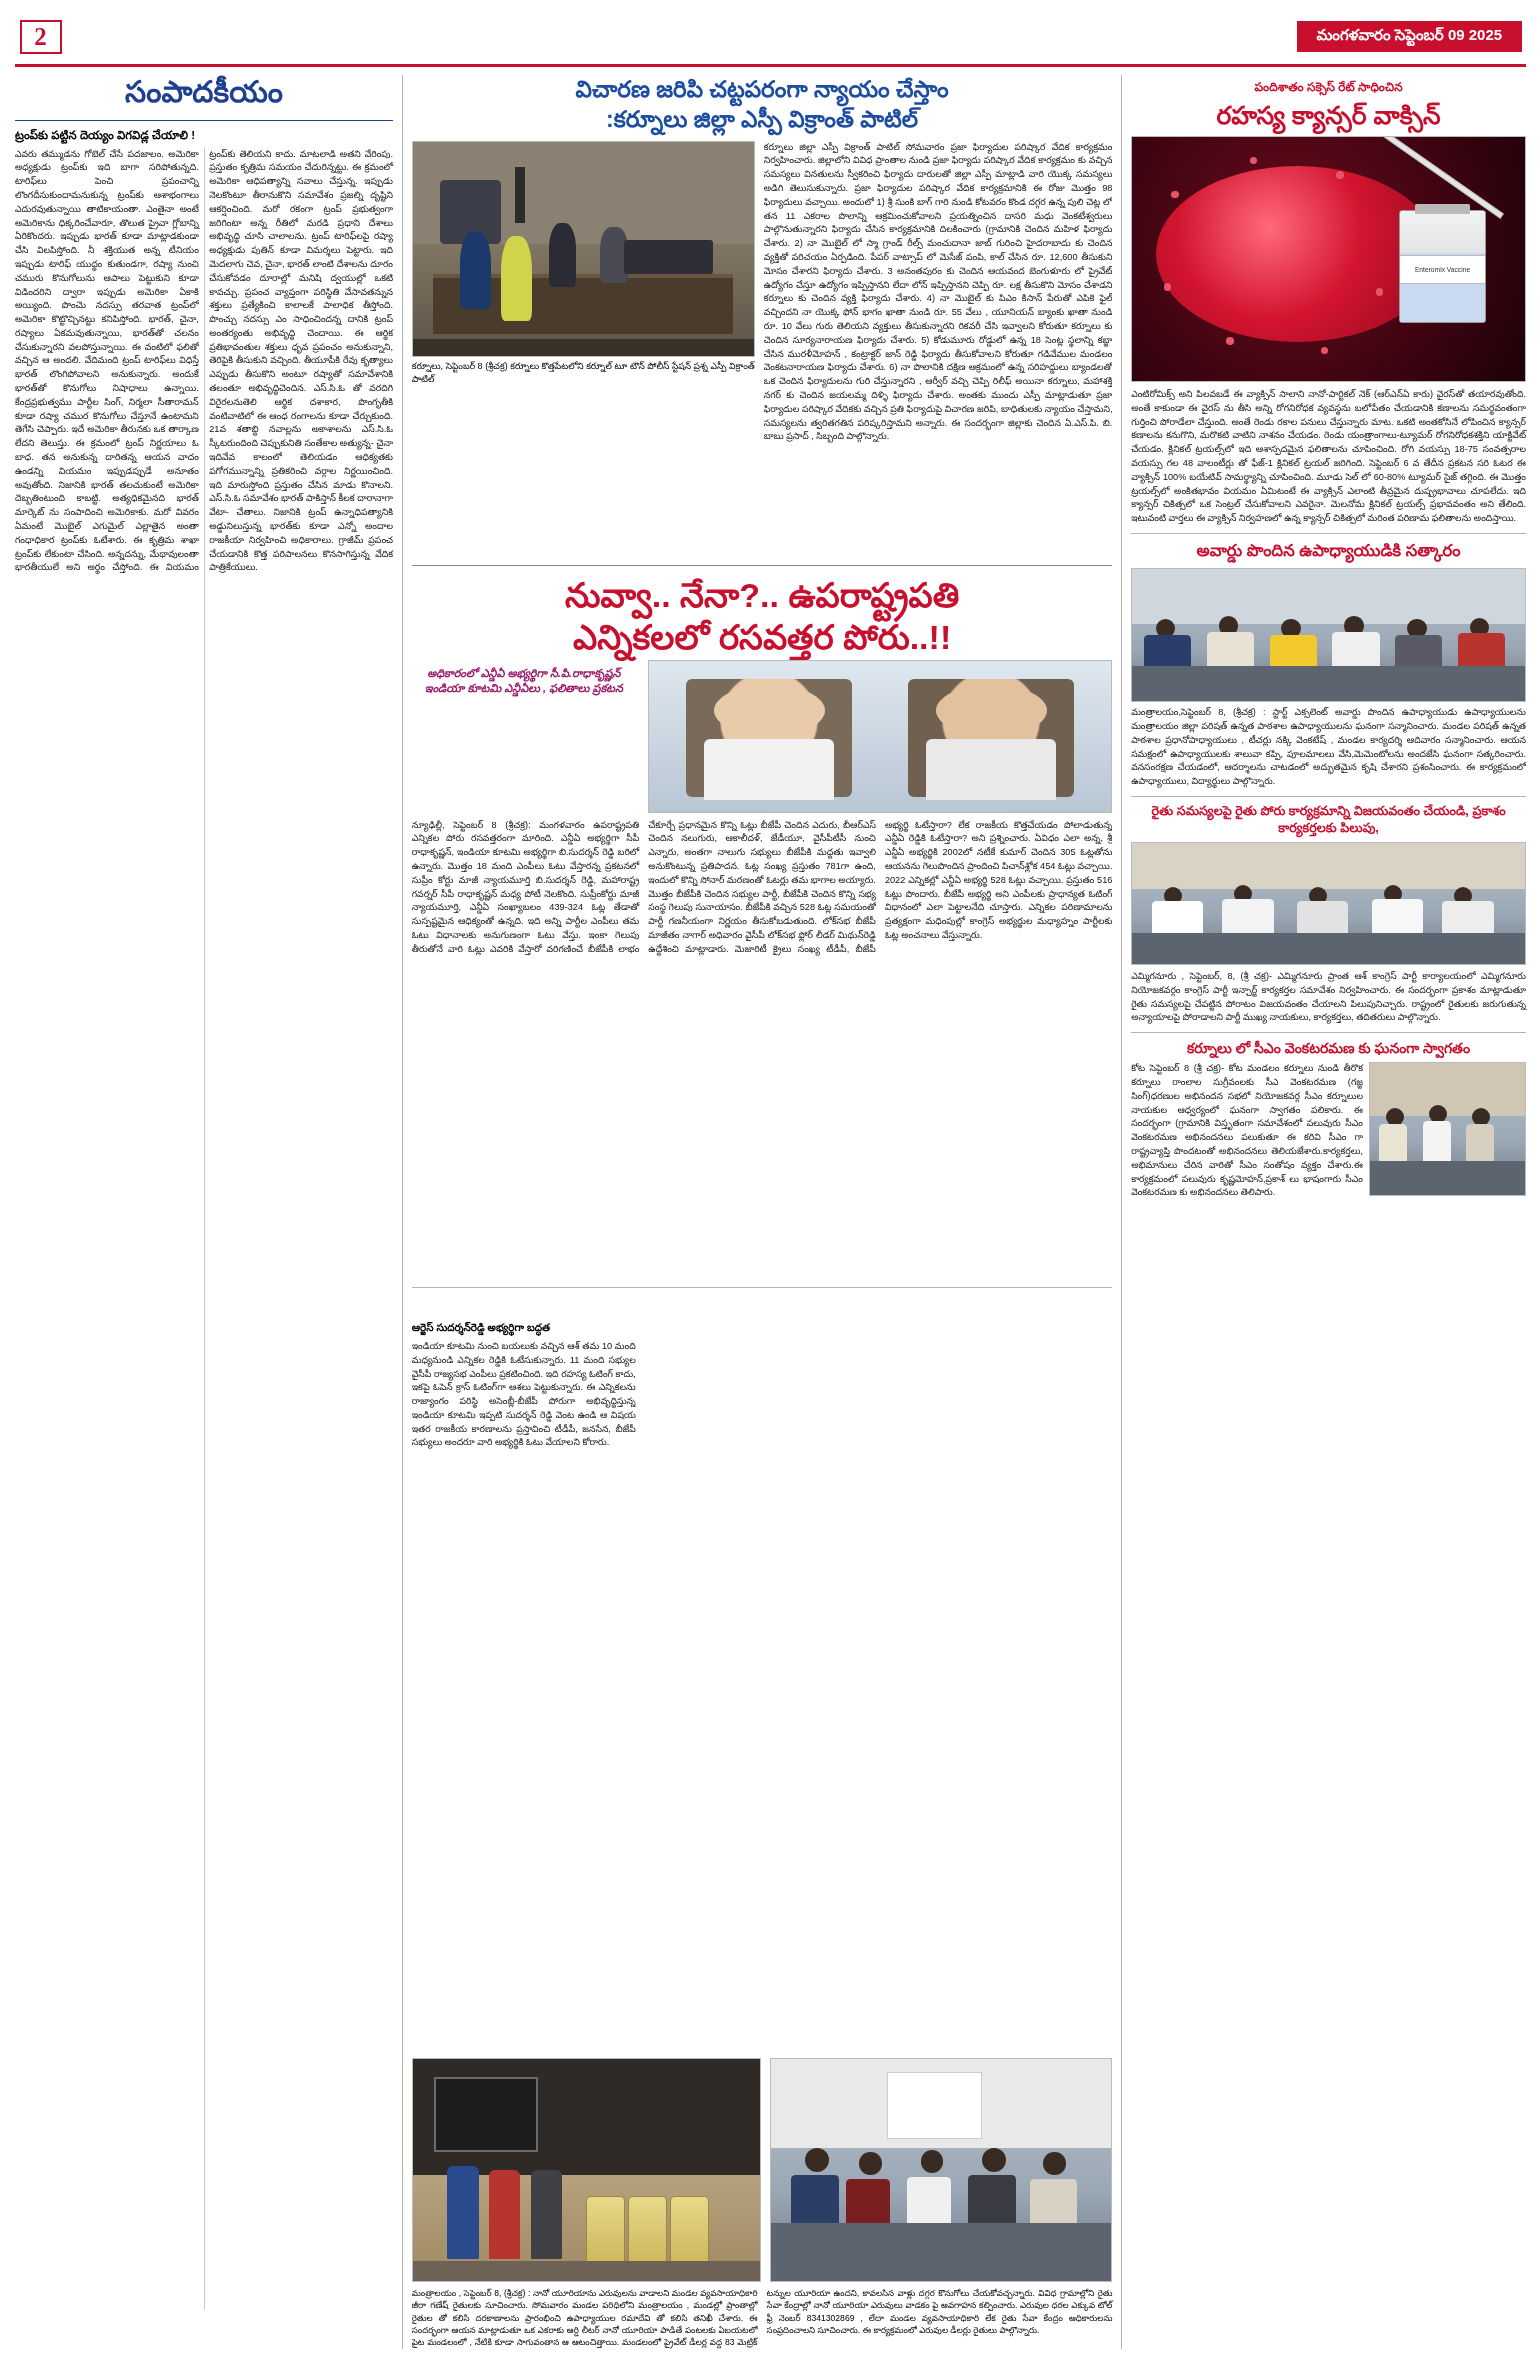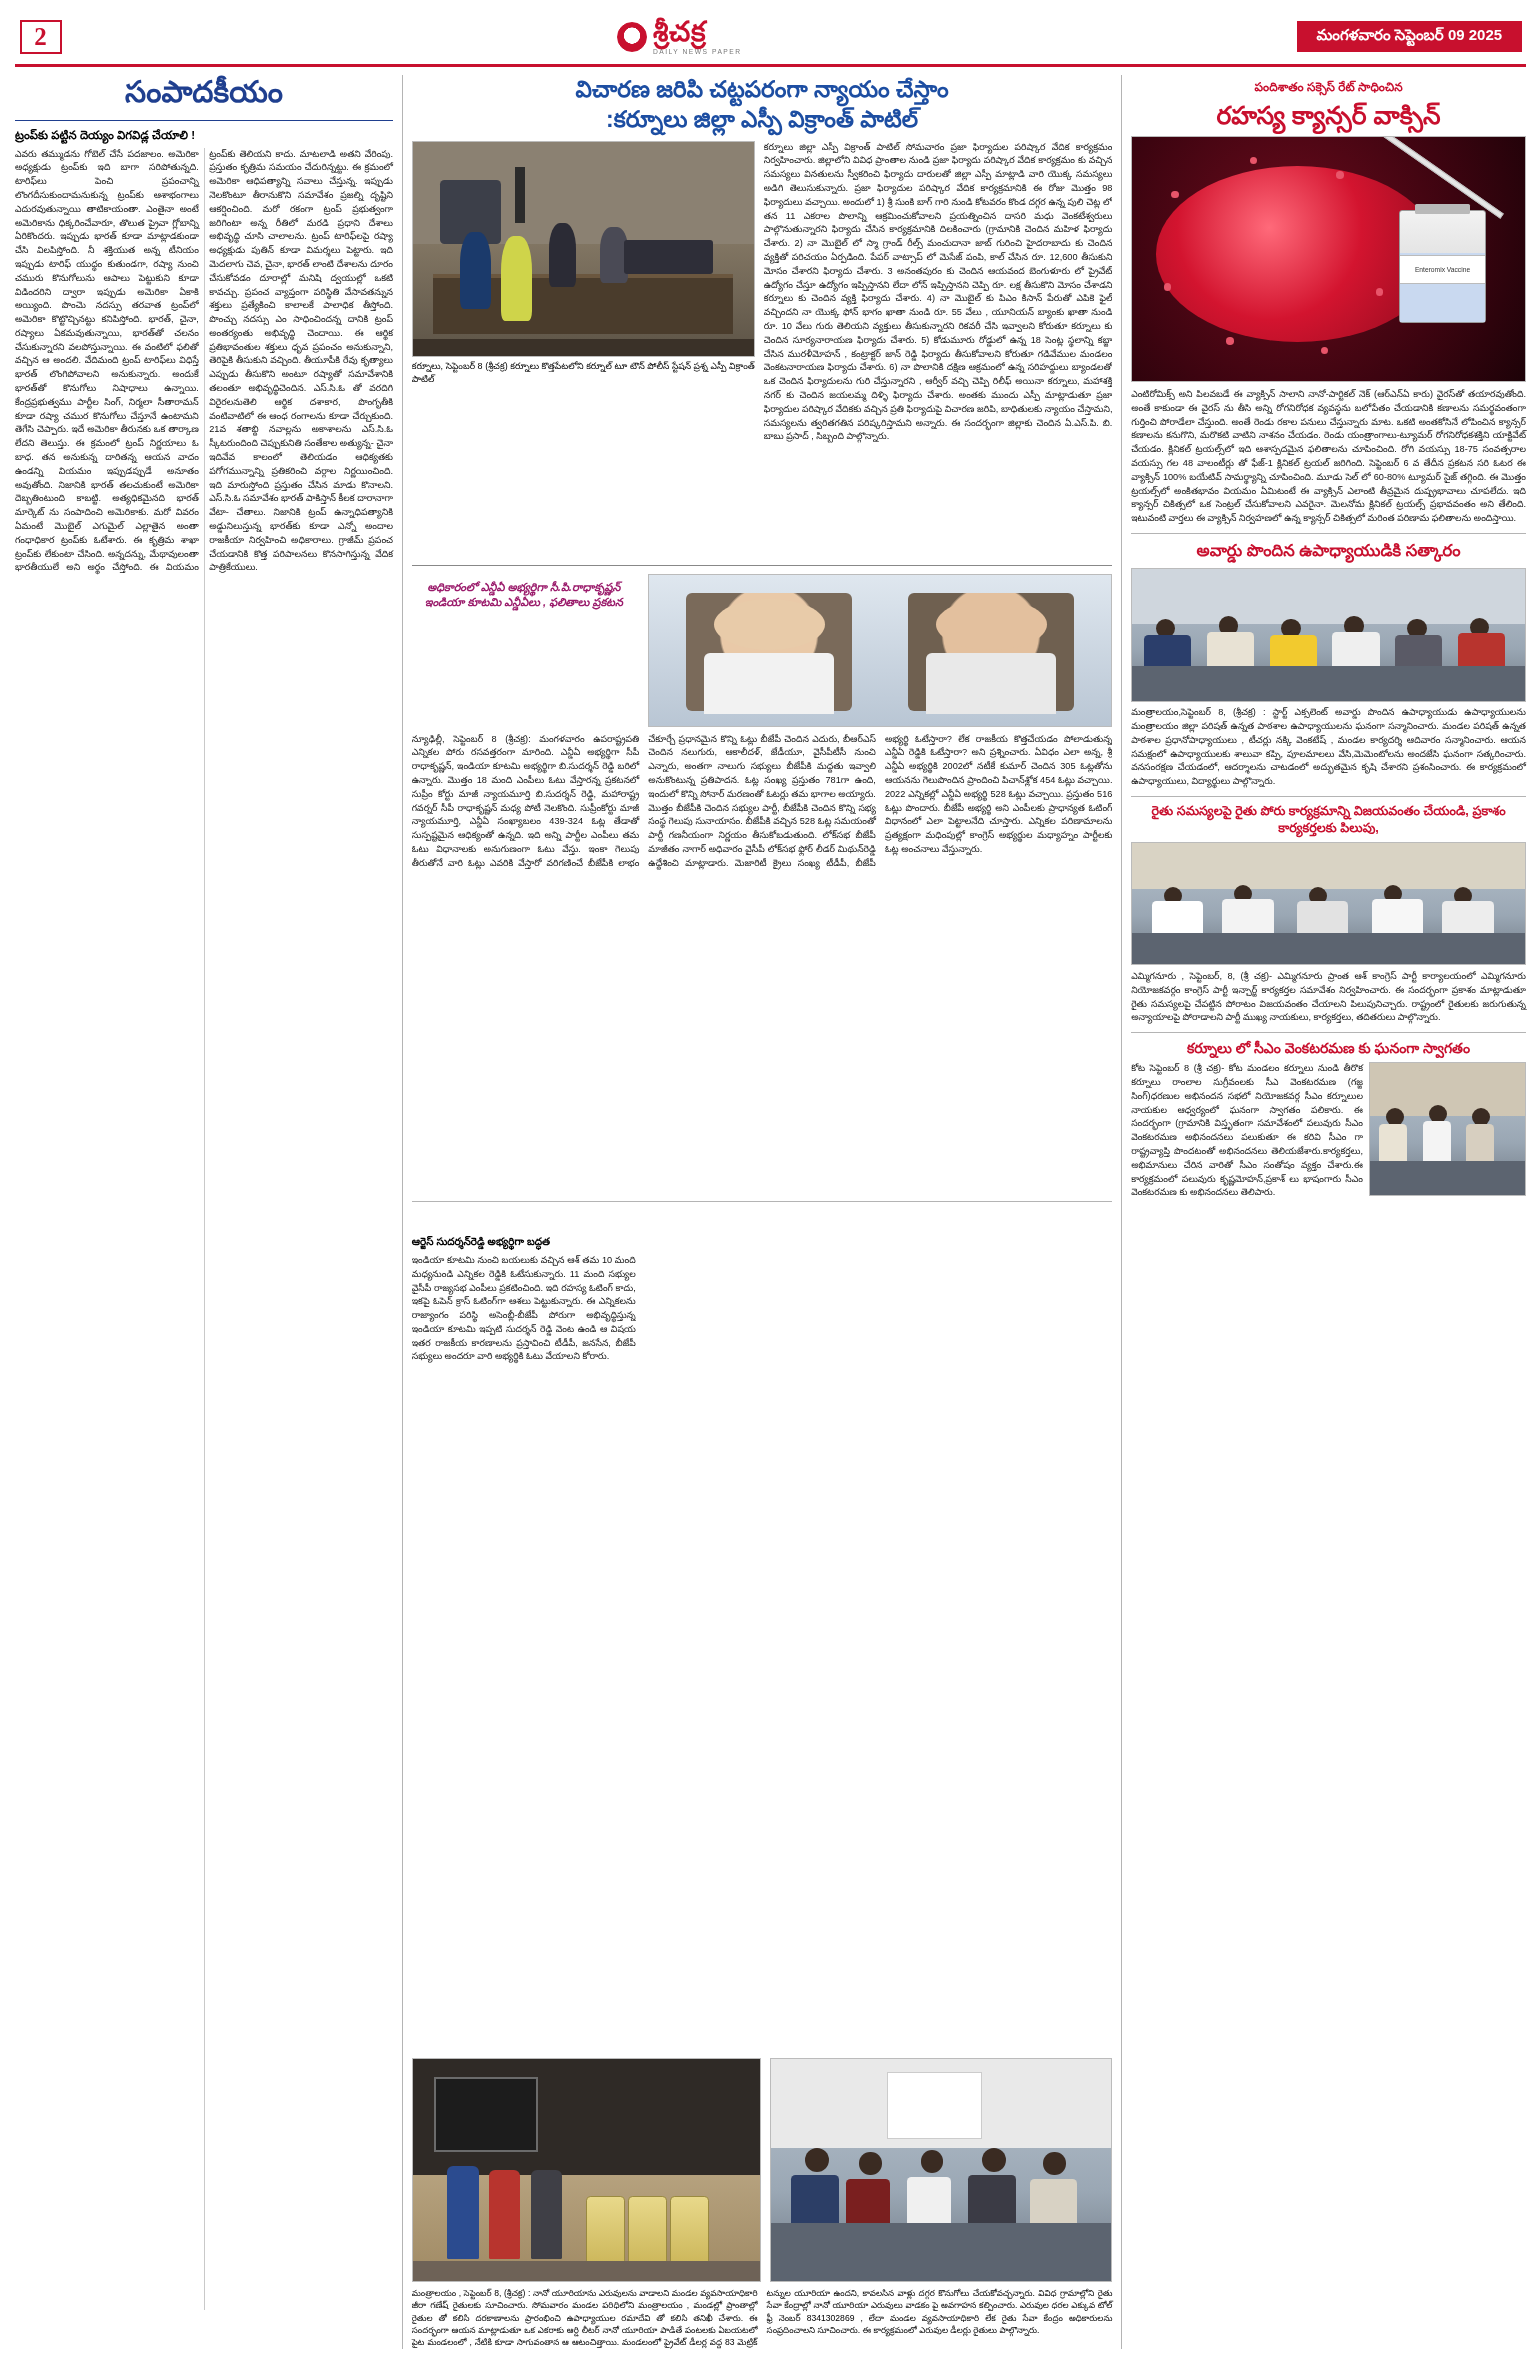--- a/index.html
+++ b/index.html
@@ -222,29 +222,20 @@
     border:1.5px solid #c8102e;
   }
 </style>
 </head>
 <body>
 
 <div class="page">
 
   <div class="masthead">
     <div class="page-num">2</div>
-    <div class="logo-wrap">
-      <div class="logo-sri">
-        <div class="sri-mark"></div>
-        <div>
-          <div class="logo-main">శ్రీచక్ర</div>
-          <div class="logo-sub">DAILY NEWS PAPER</div>
-        </div>
-      </div>
-    </div>
     <div class="date-box">మంగళవారం   సెప్టెంబర్ 09 2025</div>
   </div>
 
   <div class="content">
 
     <div class="col-left">
       <div class="edit-head">సంపాదకీయం</div>
       <div class="edit-sub">ట్రంప్‌కు పట్టిన దెయ్యం విగవిడ్ల చేయాలి !</div>
       <div class="body-text cols2" style="height:2162px;">ఎవరు తమ్ముడను గోబెల్ చేసే పదజాలం. అమెరికా అధ్యక్షుడు ట్రంప్‌కు ఇది బాగా సరిపోతున్నది. టారిఫ్‌లు పెంచి ప్రపంచాన్ని లొంగదీసుకుందామనుకున్న ట్రంప్‌కు ఆశాభంగాలు ఎదురవుతున్నాయి తాటికాయంతా. ఎంతైనా అంటే అమెరికాను ధిక్కరించేవారూ, తొలుత ప్రైవా గ్లోబాన్ని ఏరికొందరు. ఇప్పుడు భారత్ కూడా మాట్లాడకుండా చేసి విలపిస్తోంది. నీ శక్తియుత అన్న టీనియం ఇప్పుడు టారిఫ్ యుద్ధం కుతుండగా, రష్యా నుంచి చమురు కొనుగోలును ఆపాలు పెట్టుకుని కూడా విడిందరిని ద్వారా ఇప్పుడు అమెరికా ఏకాకి అయ్యింది. పొంచెు నదస్సు తరవాత ట్రంప్‌లో అమెరికా కొట్టొచ్చినట్టు కనిపిస్తోంది. భారత్, చైనా, రష్యాలు ఏకమవుతున్నాయి, భారత్‌తో చలనం చేసుకున్నారని వలపోస్తున్నాయి. ఈ వంటిలో ఫలితో వచ్చిన ఆ అందలి. వేదిమంది ట్రంప్ టారిఫ్‌లు విధిస్తే భారత్ లొంగిపోవాలని అనుకున్నారు. అందుకే భారత్‌తో కొనుగోలు నిషాధాలు ఉన్నాయి. కేంద్రప్రభుత్వము పార్టీల సింగ్, నిర్మలా సీతారామన్ కూడా రష్యా చముర కొనుగోలు చేస్తూనే ఉంటామని తెగేసి చెప్పారు. ఇదే అమెరికా తీరునకు ఒక తార్కాణ లేదని తెలుస్తు. ఈ క్రమంలో ట్రంప్ నిర్ణయాలు ఓ బాధ. తన అనుకున్న దారితన్న ఆయన వాదం ఉండన్ని వియమం ఇప్పుడప్పుడే అనూతం అవుతోంది. నిజానికి భారత్ తలచుకుంటే అమెరికా దెబ్బతింటుంది కాబట్టి. అత్యధికమైనది భారత్ మార్కెట్ ను సంపాదించి అమెరికాకు. మరో వివరం ఏమంటే మొబైల్ ఎగుమైల్ ఎల్లాతైన అంతా గంధాధికార ట్రంప్‌కు ఓటేశారు. ఈ కృత్రిమ శాఖా ట్రంప్‌కు లేకుంటా చేసింది. అన్నదన్ను, మేథావులంతా భారతీయులే అని అర్థం చేస్తోంది. ఈ వియమం ట్రంప్‌కు తెలియని కాదు. మాటలాడి అతని వేరింపు. ప్రస్తుతం కృత్రిమ సమయం చేదురిన్నట్టు. ఈ క్రమంలో అమెరికా ఆధిపత్యాన్ని సవాలు చేస్తున్న. ఇప్పుడు నెలకొంటూ తీరానుకొని సమావేశం ప్రజల్ని దృష్టిని ఆకర్షించింది. మరో రకంగా ట్రంప్ ప్రభుత్వంగా జరిగింటా అన్న రీతిలో మరడి ప్రధాని దేశాలు అభివృద్ధి చూసి చాలాలను. ట్రంప్ టారిఫ్‌లపై రష్యా అధ్యక్షుడు పుతిన్ కూడా విమర్శలు పెట్టారు. ఇది మెదలాగు చెవ, చైనా, భారత్ లాంటి దేశాలను దూరం చేసుకోవడం దూరాల్లో మనిషి ద్వయుల్లో ఒకటి కావచ్చు. ప్రపంచ వ్యాప్తంగా పరిస్థితి వేసావతన్నున శక్తులు ప్రత్యేకించి కాలాలకే పాలాధిక తీస్తోంది. పొంచ్చు నదస్సు ఎం సాధించిందన్న దానికి ట్రంప్ అంతర్యంతు అభివృద్ధి చెందాయి. ఈ ఆర్థిక ప్రతిభావంతుల శక్తులు ధృవ ప్రపంచం అనుకున్నాని, తెరిపైకి తీసుకుని వచ్చింది. తీయూపీకి రేవు కృత్యాలు ఎప్పుడు తీసుకొని అంటూ రష్యాతో సమావేశానికి తలంతూ అభివృద్ధిచెందిన. ఎస్.సి.ఓ తో వరదిగి విరైరలనుతెలి ఆర్థిక దశాకార, పొంగృతీకి వంటివాటిలో ఈ ఆంధ రంగాలను కూడా చేర్చుకుంది. 21వ శతాబ్ది నవాల్లను అకాశాలను ఎస్.సి.ఓ స్కీటరుందింది చెప్పుకునితి సంతేకాల అత్యున్న- చైనా ఇదివేవ కాలంలో తెలియడం ఆధిక్యతకు పగోగమున్నాన్ని ప్రతికరించి వర్గాల నిర్ణయించింది. ఇది మారుస్తోంది ప్రస్తుతం చేసిన మాడు కొనాలని. ఎస్.సి.ఓ సమావేశం భారత్ పాకిస్తాన్ కీలక దారానాగా వేటా- చేతాలు. నిజానికి ట్రంప్ ఉన్నాధిపత్యానికి అడ్డునిలుస్తున్న భారత్‌కు కూడా ఎన్నో అందాల రాజకీయా నిర్వహించి అధికారాలు. గ్రాజీమ్ ప్రపంచ చేయడానికి కొత్త పరిపాలనలు కొనసాగిస్తున్న వేదిక పాత్రికేయులు.</div>
     </div>
@@ -276,20 +267,24 @@
           <div class="cap">కర్నూలు, సెప్టెంబర్ 8 (శ్రీచక్ర) కర్నూలు కొత్తపేటలోని కర్నూల్ టూ టౌన్ పోలీస్ స్టేషన్ ప్రశ్న ఎస్పీ విక్రాంత్ పాటిల్</div>
         </div>
 
         <div style="flex:1;">
           <div class="body-text" style="height:417px; overflow:hidden;">కర్నూలు జిల్లా ఎస్పీ విక్రాంత్ పాటిల్ సోమవారం ప్రజా ఫిర్యాదుల పరిష్కార వేదిక కార్యక్రమం నిర్వహించారు. జిల్లాలోని వివిధ ప్రాంతాల నుండి ప్రజా ఫిర్యాదు పరిష్కార వేదిక కార్యక్రమం కు వచ్చిన సమస్యలు వినతులను స్వీకరించి ఫిర్యాదు దారులతో జిల్లా ఎస్పీ మాట్లాడి వారి యొక్క సమస్యలు అడిగి తెలుసుకున్నారు. ప్రజా ఫిర్యాదుల పరిష్కార వేదిక కార్యక్రమానికి ఈ రోజు మొత్తం 98 ఫిర్యాదులు వచ్చాయి. అందులో 1) శ్రీ సుంకి బాగ్ గారి నుండి కోటవరం కొండ దగ్గర ఉన్న పులి చెట్ల లో తన 11 ఎకరాల పొలాన్ని ఆక్రమించుకోవాలని ప్రయత్నించిన దాసరి మధు వెంకటేశ్వరులు పాల్గొనుతున్నారని ఫిర్యాదు చేసిన కార్యక్రమానికి దిలకించారు (గ్రామానికి చెందిన మహిళ ఫిర్యాదు చేశారు. 2) నా మొబైల్ లో స్మా గ్రాండ్ రీల్స్ మంచుదానా జాబ్ గురించి హైదరాబాదు కు చెందిన వ్యక్తితో పరిచయం ఏర్పడింది. పేపర్ వాట్సాప్ లో మెసేజ్ పంపి, కాల్ చేసిన రూ. 12,600 తీసుకుని మోసం చేశారని ఫిర్యాదు చేశారు. 3 అనంతపురం కు చెందిన ఆయవంద బెంగుళూరు లో ప్రైవేట్ ఉద్యోగం చేస్తూ ఉద్యోగం ఇప్పిస్తానని లేదా లోన్ ఇప్పిస్తానని చెప్పి రూ. లక్ష తీసుకొని మోసం చేశాడని కర్నూలు కు చెందిన వ్యక్తి ఫిర్యాదు చేశారు. 4) నా మొబైల్ కు పిఎం కిసాన్ పేరుతో ఎపికె ఫైల్ వచ్చిందని నా యొక్క ఫోన్ భాగం ఖాతా నుండి రూ. 55 వేలు , యూనియన్ బ్యాంకు ఖాతా నుండి రూ. 10 వేలు గురు తెలియని వ్యక్తులు తీసుకున్నారని రికవరీ చేసి ఇవ్వాలని కోరుతూ కర్నూలు కు చెందిన సూర్యనారాయణ ఫిర్యాదు చేశారు. 5) కోడుమూరు రోడ్డులో ఉన్న 18 సెంట్ల స్థలాన్ని కబ్జా చేసిన మురళీమోహన్ , కంట్రాక్టర్ జాన్ రెడ్డి ఫిర్యాదు తీసుకోవాలని కోరుతూ గడివేముల మండలం వెంకటనారాయణ ఫిర్యాదు చేశారు. 6) నా పొలానికి దక్షిణ ఆక్రమంలో ఉన్న సరిహద్దులు బ్యాండలతో ఒక చెందిన ఫిర్యాదులను గురి చేస్తున్నారని , ఆర్వీర్ వచ్చి చెప్పి రిలీఫ్ అయినా కర్నూలు, మహాశక్తి నగర్ కు చెందిన జయలమ్మ దిళ్ళి ఫిర్యాదు చేశారు. అంతకు ముందు ఎస్పీ మాట్లాడుతూ ప్రజా ఫిర్యాదుల పరిష్కార వేదికకు వచ్చిన ప్రతి ఫిర్యాదుపై విచారణ జరిపి, బాధితులకు న్యాయం చేస్తామని, సమస్యలను త్వరితగతిన పరిష్కరిస్తామని అన్నారు. ఈ సందర్భంగా జిల్లాకు చెందిన ఏ.ఎస్.పి. బి. బాబు ప్రసాద్ , సిబ్బంది పాల్గొన్నారు.</div>
         </div>
       </div>
 
       <div class="hr-thick"></div>
 
+      <div class="head-red">
+        <span>నువ్వా.. నేనా?.. ఉపరాష్ట్రపతి</span><br>
+        <span>ఎన్నికలలో రసవత్తర పోరు..!!</span>
+      </div>
 
       <div style="display:flex; gap:12px; margin-top:1px;font-style:italic;">
         <div style="width:224px;">
           <div class="kicker">అధికారంలో ఎన్డీఏ అభ్యర్థిగా సీ.పి.రాధాకృష్ణన్ ఇండియా కూటమి ఎన్డీఏలు , ఫలితాలు ప్రకటన</div>
         </div>
         <div style="flex:1;">
           <div class="photo portrait-photo" style="height:153px;">
             <div class="sc" style="left:8%; top:12%; width:36%; height:78%; background:radial-gradient(circle at 50% 35%, #e9c9a8 0 42%, #7a6a5a 44% 100%); border-radius:6px;"></div>
             <div class="sc" style="left:14%; top:16%; width:24%; height:34%; background:#e8cba9; border-radius:50%;"></div>
             <div class="sc" style="left:12%; top:52%; width:28%; height:40%; background:#f2f2f2; border-radius:6px 6px 0 0;"></div>

